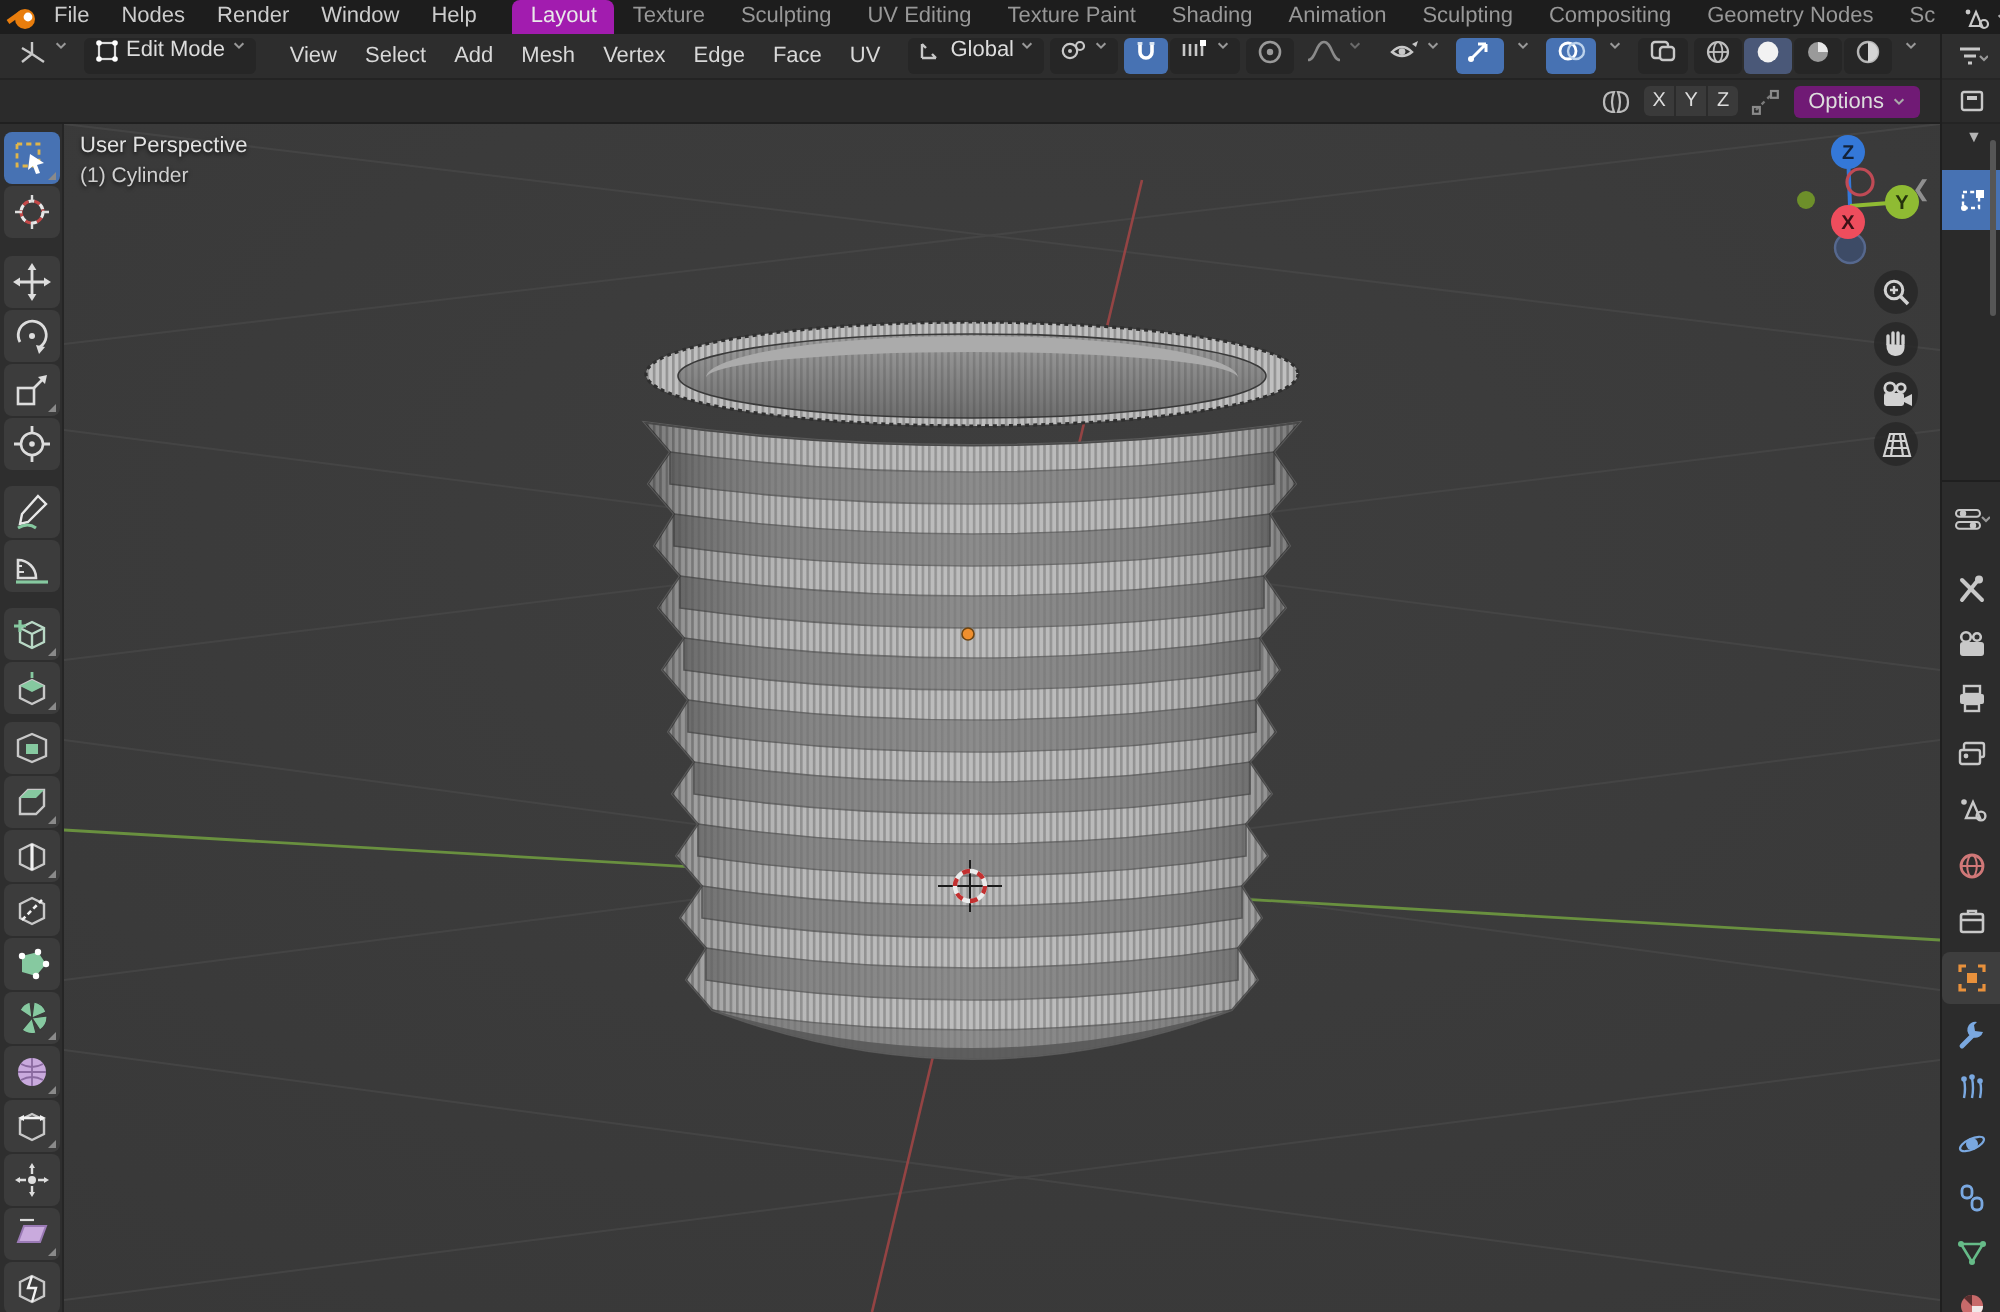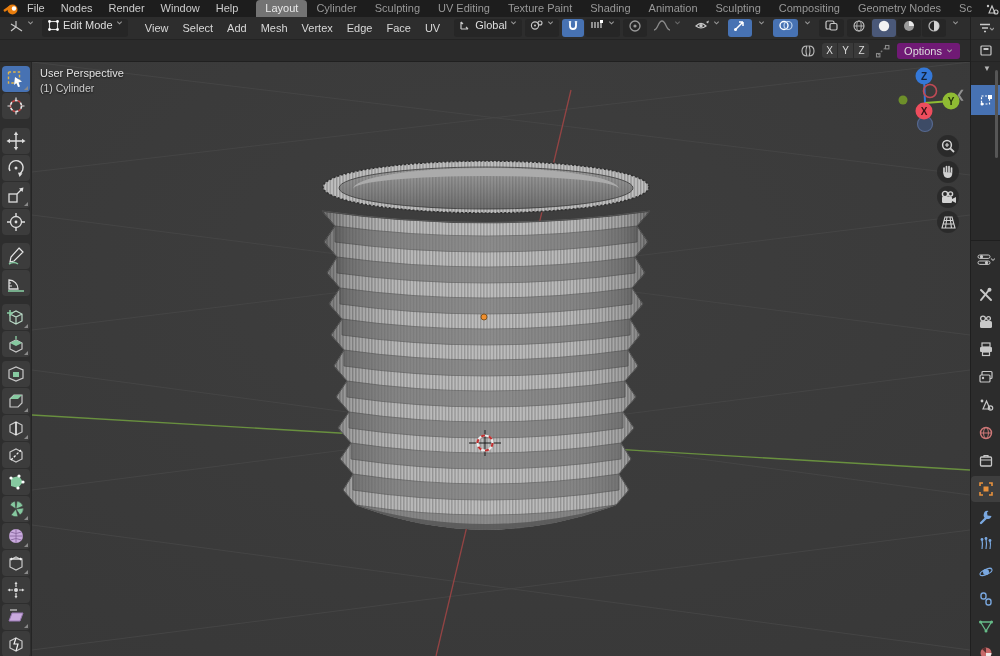--- a/index.html
+++ b/index.html
@@ -6,21 +6,21 @@
 html,body{width:1000px;height:656px;overflow:hidden;background:#1d1d1d;
   font-family:"Liberation Sans","DejaVu Sans",sans-serif;font-size:11px;color:#cfcfcf}
 svg{display:block}
 .ic{flex:0 0 auto}
 
 #topbar{position:absolute;left:0;top:0;width:1000px;height:17px;background:#1d1d1d;
   display:flex;align-items:center;padding-left:3px;white-space:nowrap}
 .tmenu{padding:0 8px;line-height:17px;color:#cccccc;cursor:default}
 #wstabs{display:flex;margin-left:10px;height:17px}
 .wstab{padding:0 9px;line-height:17px;color:#989898}
-.wstab.active{background:#737373;color:#e9e9e9;border-radius:4px 4px 0 0}
+.wstab.active{background:#a21caf;color:#e9e9e9;border-radius:4px 4px 0 0}
 #scenewidget{margin-left:auto;display:flex;align-items:center;gap:3px;padding:0 4px;height:17px}
 
 #header2{position:absolute;left:0;top:17px;width:970px;height:23px;background:#2d2d2d;
   border-bottom:1px solid #232323;display:flex;align-items:center;padding:0 4px;gap:3px;white-space:nowrap}
 .hbtn{display:flex;gap:3px;height:18px;padding:0 5px;background:#262626;border-radius:3px;color:#dddddd}
 .flat{background:transparent}
 .selgrp{display:flex;border-radius:3px;overflow:hidden}
 .selbtn{width:19px;height:18px;background:#262626;display:flex;align-items:center;justify-content:center;margin-right:1px}
 .vmenus{display:flex;margin:0 4px}
 .vmenu{padding:0 7px;line-height:22px;color:#d8d8d8}
@@ -69,21 +69,21 @@
     <circle cx="9.5" cy="7.5" r="5" fill="#e87d0d"></circle>
     <circle cx="11" cy="6.5" r="2.2" fill="#ffffff"></circle>
   </svg>
   <span class="tmenu">File</span>
   <span class="tmenu">Nodes</span>
   <span class="tmenu">Render</span>
   <span class="tmenu">Window</span>
   <span class="tmenu">Help</span>
   <div id="wstabs">
     <span class="wstab active">Layout</span>
-    <span class="wstab">Cylinder</span>
+    <span class="wstab">Texture</span>
     <span class="wstab">Sculpting</span>
     <span class="wstab">UV Editing</span>
     <span class="wstab">Texture Paint</span>
     <span class="wstab">Shading</span>
     <span class="wstab">Animation</span>
     <span class="wstab">Sculpting</span>
     <span class="wstab">Compositing</span>
     <span class="wstab">Geometry Nodes</span>
     <span class="wstab">Sc</span>
   </div>

